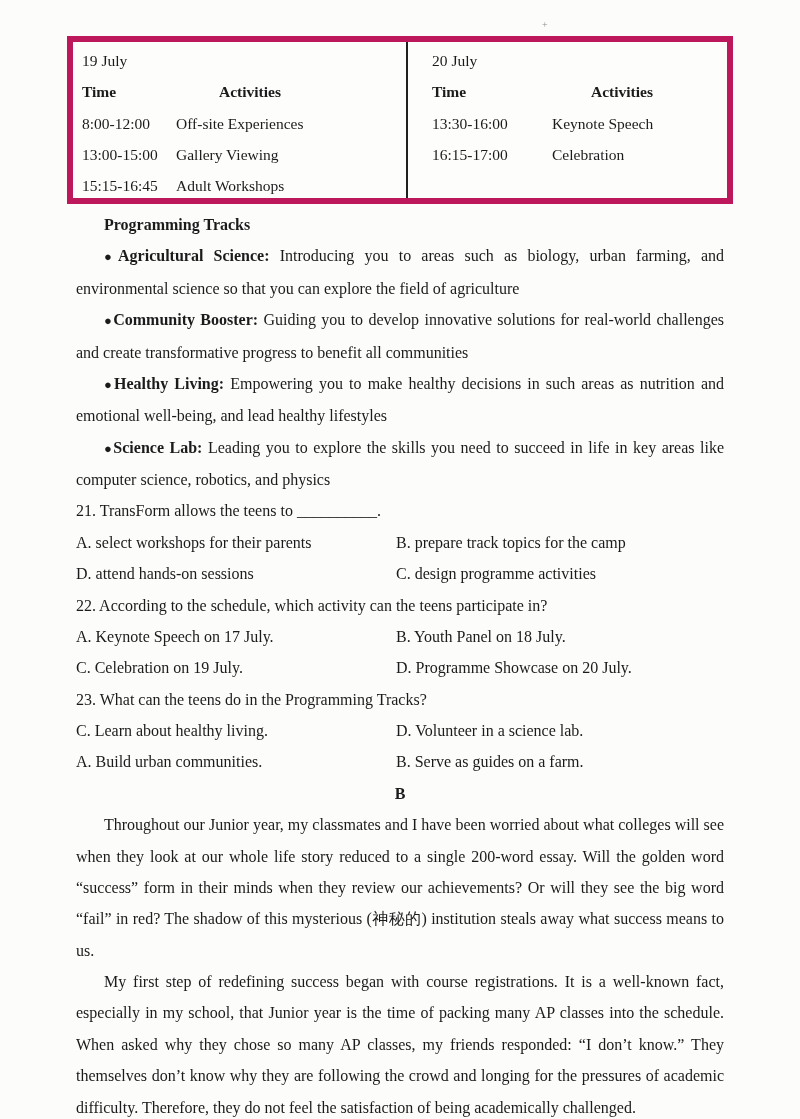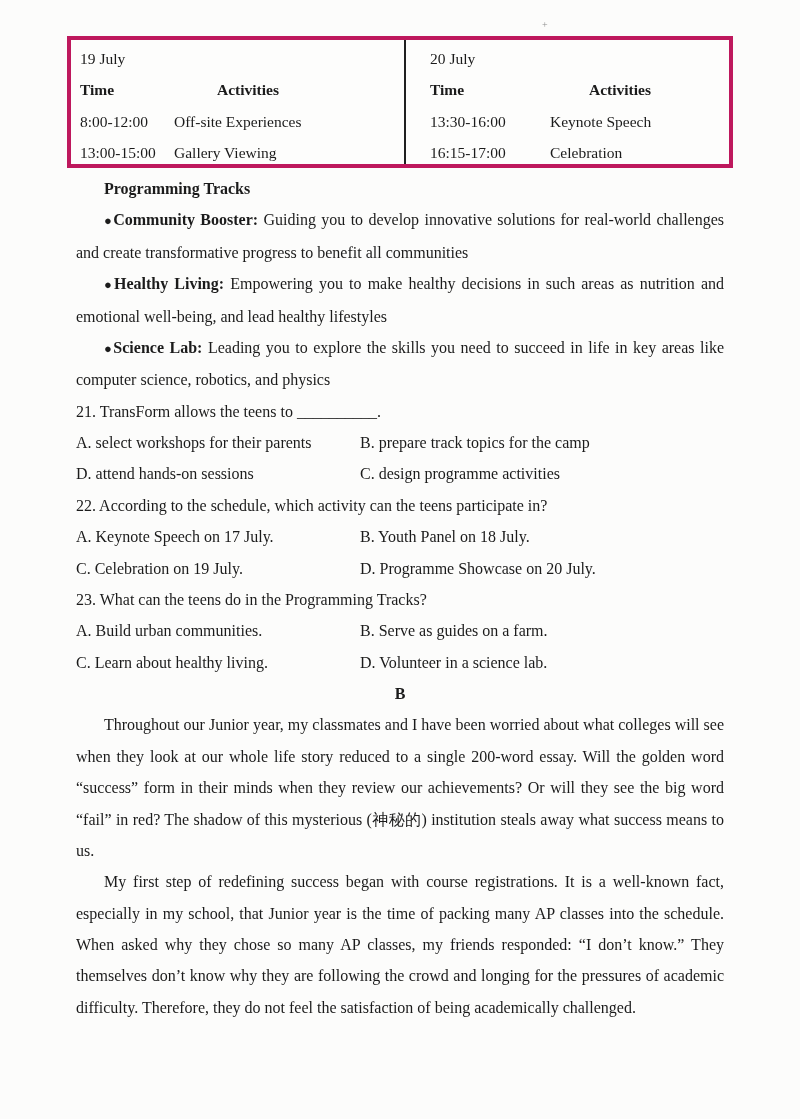--- a/index.html
+++ b/index.html
@@ -12,22 +12,22 @@
     position: relative;
   }
   .top-mark {
     position: absolute; left: 542px; top: 20px;
     font-size: 10px; color: #8f8f8f; line-height: 10px;
   }
   
   .sch-table {
     box-sizing: border-box;
     margin: 36px 0 0 67px;
-    width: 666px; height: 132px;
-    border: 4px solid #be185d;
+    width: 666px; height: 168px;
+    border: 6px solid #be185d;
     display: flex;
     background: #fdfdfc;
   }
   .sch-cell {
     box-sizing: border-box;
     flex: 0 0 333px;
     padding: 3px 8px 0 9px;
     font-size: 15.5px;
     line-height: 31.3px;
     overflow: hidden;
@@ -50,20 +50,21 @@
     text-align: justify;
   }
   .content p { margin: 0; }
   .indent { text-indent: 28px; }
   .tracks-heading { font-weight: bold; text-indent: 28px; }
   .bullet { font-size: 13px; }
   .opts {
     display: grid;
     grid-template-columns: 284px 1fr;
     text-align: left;
+    gap: 36px;
   }
   .section-label { text-align: center; font-weight: bold; text-indent: 0; }
 </style>
 </head>
 <body>
 
 <span class="top-mark">+</span>
 
 <div class="sch-table">
   <div class="sch-cell cell-left">
@@ -99,20 +100,21 @@
       <span>16:15-17:00</span>
       <span class="act-val">Celebration</span>
     </div>
   </div>
 </div>
 
 <div class="content">
 
   <p class="tracks-heading">Programming Tracks</p>
 
+  <p class="indent"><span class="bullet">●</span><b>Agricultural Science:</b><span> Introducing you to areas such as biology, urban farming, and environmental science so that you can explore the field of agriculture</span></p>
 
   <p class="indent"><span class="bullet">●</span><b>Community Booster:</b><span> Guiding you to develop innovative solutions for real-world challenges and create transformative progress to benefit all communities</span></p>
 
   <p class="indent"><span class="bullet">●</span><b>Healthy Living:</b><span> Empowering you to make healthy decisions in such areas as nutrition and emotional well-being, and lead healthy lifestyles</span></p>
 
   <p class="indent"><span class="bullet">●</span><b>Science Lab:</b><span> Leading you to explore the skills you need to succeed in life in key areas like computer science, robotics, and physics</span></p>
 
   <p>21. TransForm allows the teens to __________.</p>
   <div class="opts">
     <span>A. select workshops for their parents</span>
@@ -128,26 +130,26 @@
     <span>A. Keynote Speech on 17 July.</span>
     <span>B. Youth Panel on 18 July.</span>
   </div>
   <div class="opts">
     <span>C. Celebration on 19 July.</span>
     <span>D. Programme Showcase on 20 July.</span>
   </div>
 
   <p>23. What can the teens do in the Programming Tracks?</p>
   <div class="opts">
+    <span>C. Learn about healthy living.</span>
+    <span>D. Volunteer in a science lab.</span>
+  </div>
+  <div class="opts">
     <span>A. Build urban communities.</span>
     <span>B. Serve as guides on a farm.</span>
-  </div>
-  <div class="opts">
-    <span>C. Learn about healthy living.</span>
-    <span>D. Volunteer in a science lab.</span>
   </div>
 
   <p class="section-label">B</p>
 
   <p class="indent">Throughout our Junior year, my classmates and I have been worried about what colleges will see when they look at our whole life story reduced to a single 200-word essay. Will the golden word “success” form in their minds when they review our achievements? Or will they see the big word “fail” in red? The shadow of this mysterious (神秘的) institution steals away what success means to us.</p>
   <p class="indent">My first step of redefining success began with course registrations. It is a well-known fact, especially in my school, that Junior year is the time of packing many AP classes into the schedule. When asked why they chose so many AP classes, my friends responded: “I don’t know.” They themselves don’t know why they are following the crowd and longing for the pressures of academic difficulty. Therefore, they do not feel the satisfaction of being academically challenged.</p>
 
 </div>
 
 </body></html>

